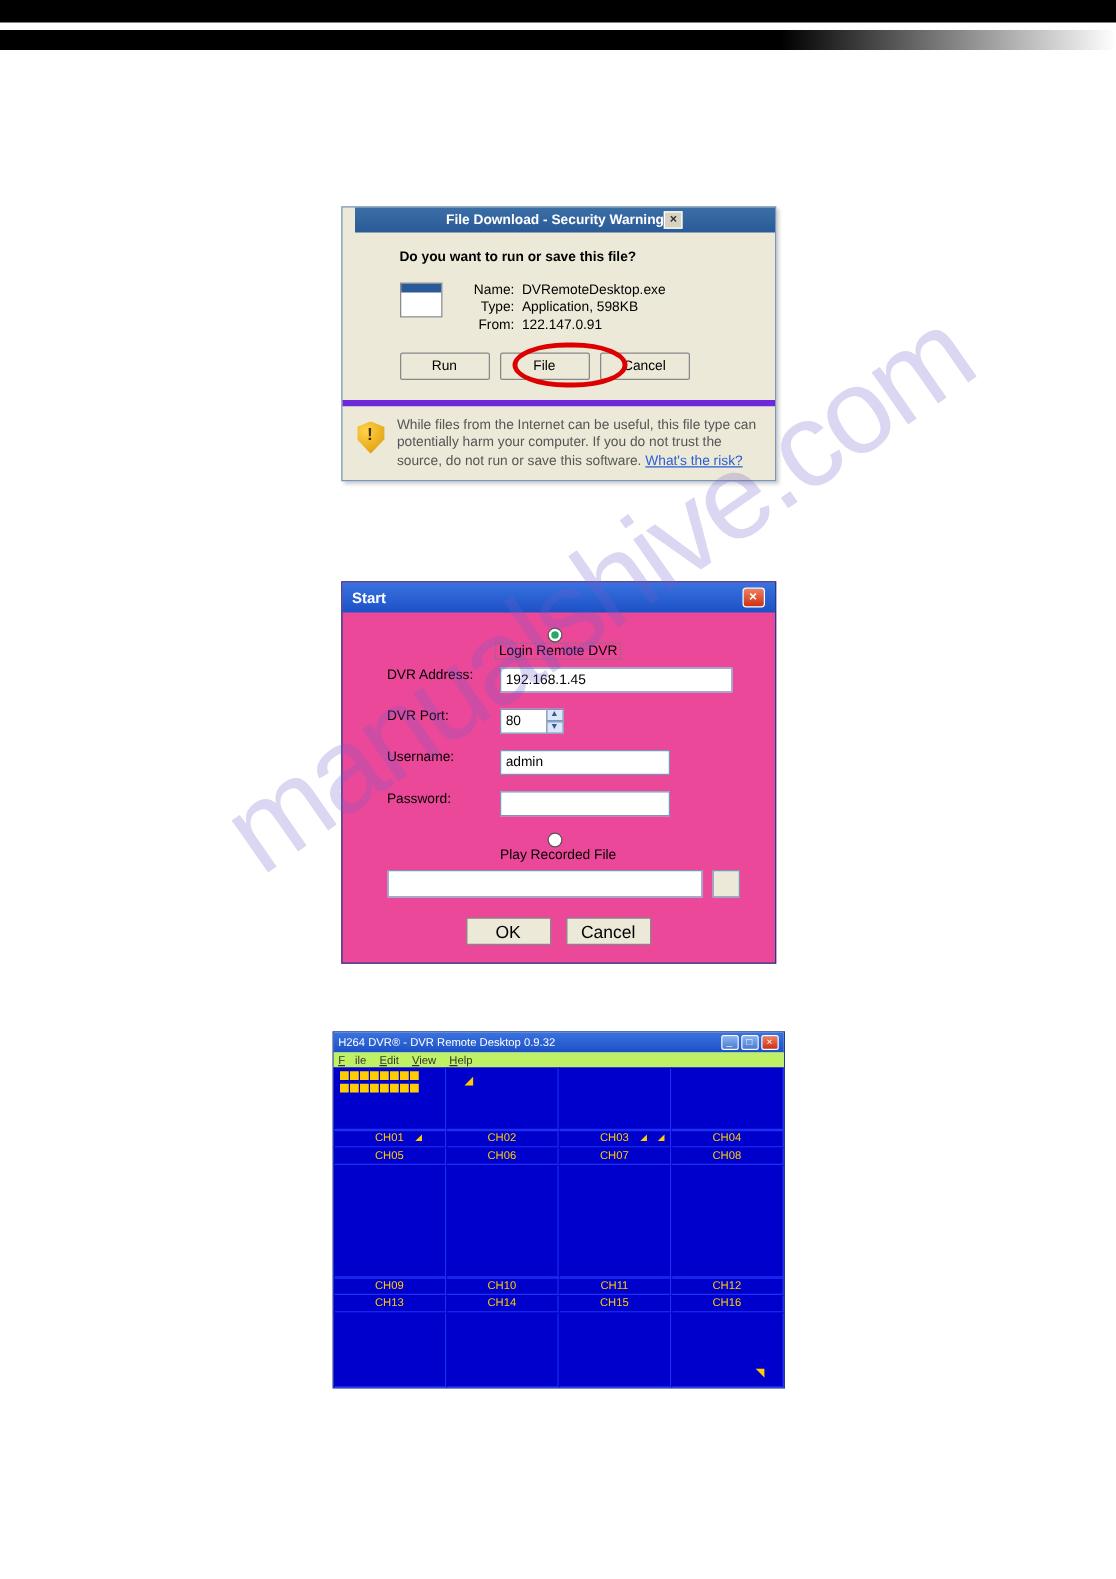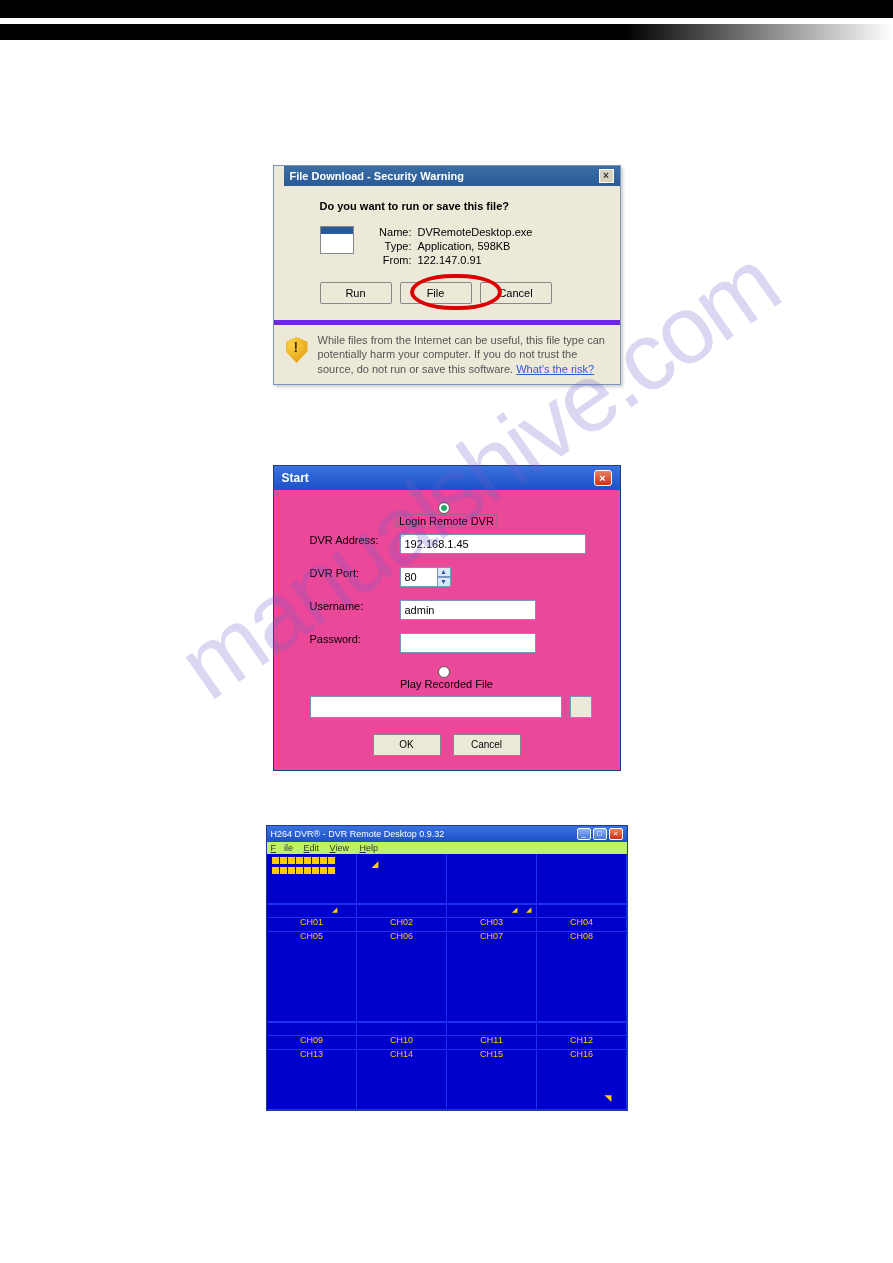--- a/index.html
+++ b/index.html
@@ -30,21 +30,21 @@
     background: #ece9d8;
     box-shadow: 2px 2px 3px rgba(0,0,0,0.2);
   }
   .dlg1 .titlebar {
     background: linear-gradient(to bottom, #3b6ea5, #2a5a97);
     color: #fff;
     padding: 3px 6px;
     font-weight: bold;
     font-size: 11px;
     display: flex;
-    justify-content: space-between;
+    justify-content: center;
     align-items: center;
     margin-left: 10px;
   }
   .dlg1 .closebox {
     width: 15px; height: 14px; background: #d8d2c2; border: 1px solid #fff;
     color: #333; font-size: 10px; line-height: 12px; text-align: center;
   }
   .dlg1 .body { padding: 14px 16px 12px 16px; margin-left: 30px; }
   .dlg1 .question { font-weight: bold; font-size: 11px; margin-bottom: 14px; }
   .dlg1 .fileinfo { display: flex; }
@@ -120,21 +120,21 @@
   }
   .dlg2 .wide { width: 186px; }
   .dlg2 .narrow { width: 38px; }
   .dlg2 .med { width: 136px; }
   .dlg2 .spinner { display: inline-flex; flex-direction: column; margin-left: -1px; }
   .dlg2 .spinner span { width: 14px; height: 10px; border: 1px solid #7a96bf; background: #dde6f5; font-size: 7px; text-align: center; line-height: 8px; color: #2a5a97; }
   .dlg2 .file-row { display: flex; margin: 4px 0 10px 22px; }
   .dlg2 .file-row .path { width: 252px; height: 22px; border: 1px solid #7a96bf; background: #fff; }
   .dlg2 .file-row .browse { width: 22px; height: 22px; border: 1px solid #7a96bf; background: #ece9d8; margin-left: 8px; }
   .dlg2 .okcancel { display: flex; justify-content: center; gap: 12px; padding: 6px 0 2px 0; }
-  .dlg2 .okcancel button { width: 68px; height: 22px; border: 1px solid #888; background: #ece9d8; border-radius: 1px; font-size: 10px; }
+  .dlg2 .okcancel button { width: 68px; height: 22px; border: 1px solid #888; background: #ece9d8; border-radius: 1px; font-size: 14px; }
 
   
   .dlg3 {
     width: 362px;
     margin: 54px auto 0 auto;
     border: 1px solid #1c3d8f;
   }
   .dlg3 .titlebar {
     background: linear-gradient(to bottom, #3a72e0, #1c51c6);
     color: #fff; font-size: 9px; padding: 2px 4px;
@@ -149,21 +149,21 @@
   .dlg3 .menubar span { margin-right: 8px; }
   .dlg3 .menubar span u { text-decoration: underline; }
   .dlg3 .grid { display: grid; grid-template-columns: repeat(4, 1fr); grid-template-rows: 50px 14px 14px 90px 14px 14px 60px; background: #0000cd; }
   .dlg3 .cell { border: 1px solid #0000cd; border-right: 1px solid #2030f0; border-bottom: 1px solid #2030f0; position: relative; }
   .dlg3 .top-icons-a, .dlg3 .top-icons-b {
     position: absolute; top: 2px; left: 4px; display: flex; gap: 1px;
   }
   .dlg3 .top-icons-b { top: 12px; }
   .dlg3 .tiny { width: 7px; height: 7px; background: #fc0; }
   .dlg3 .speaker { color: #fc0; font-size: 9px; position: absolute; top: 4px; left: 14px; }
-  .dlg3 .chlabel { color: #fc0; font-size: 9px; text-align: center; padding-top: 12px; }
+  .dlg3 .chlabel { color: #fc0; font-size: 9px; text-align: center; padding-top: 0; }
   .dlg3 .chrow { border-top: 1px solid #2030f0; }
   .dlg3 .spicon { color: #fc0; font-size: 7px; position: absolute; top: 1px; }
   .dlg3 .plug { color: #fc0; font-size: 9px; position: absolute; bottom: 6px; right: 14px; }
 </style>
 </head>
 <body>
 
 <div class="topbar"></div>
 <div class="gradient-bar"></div>
 

